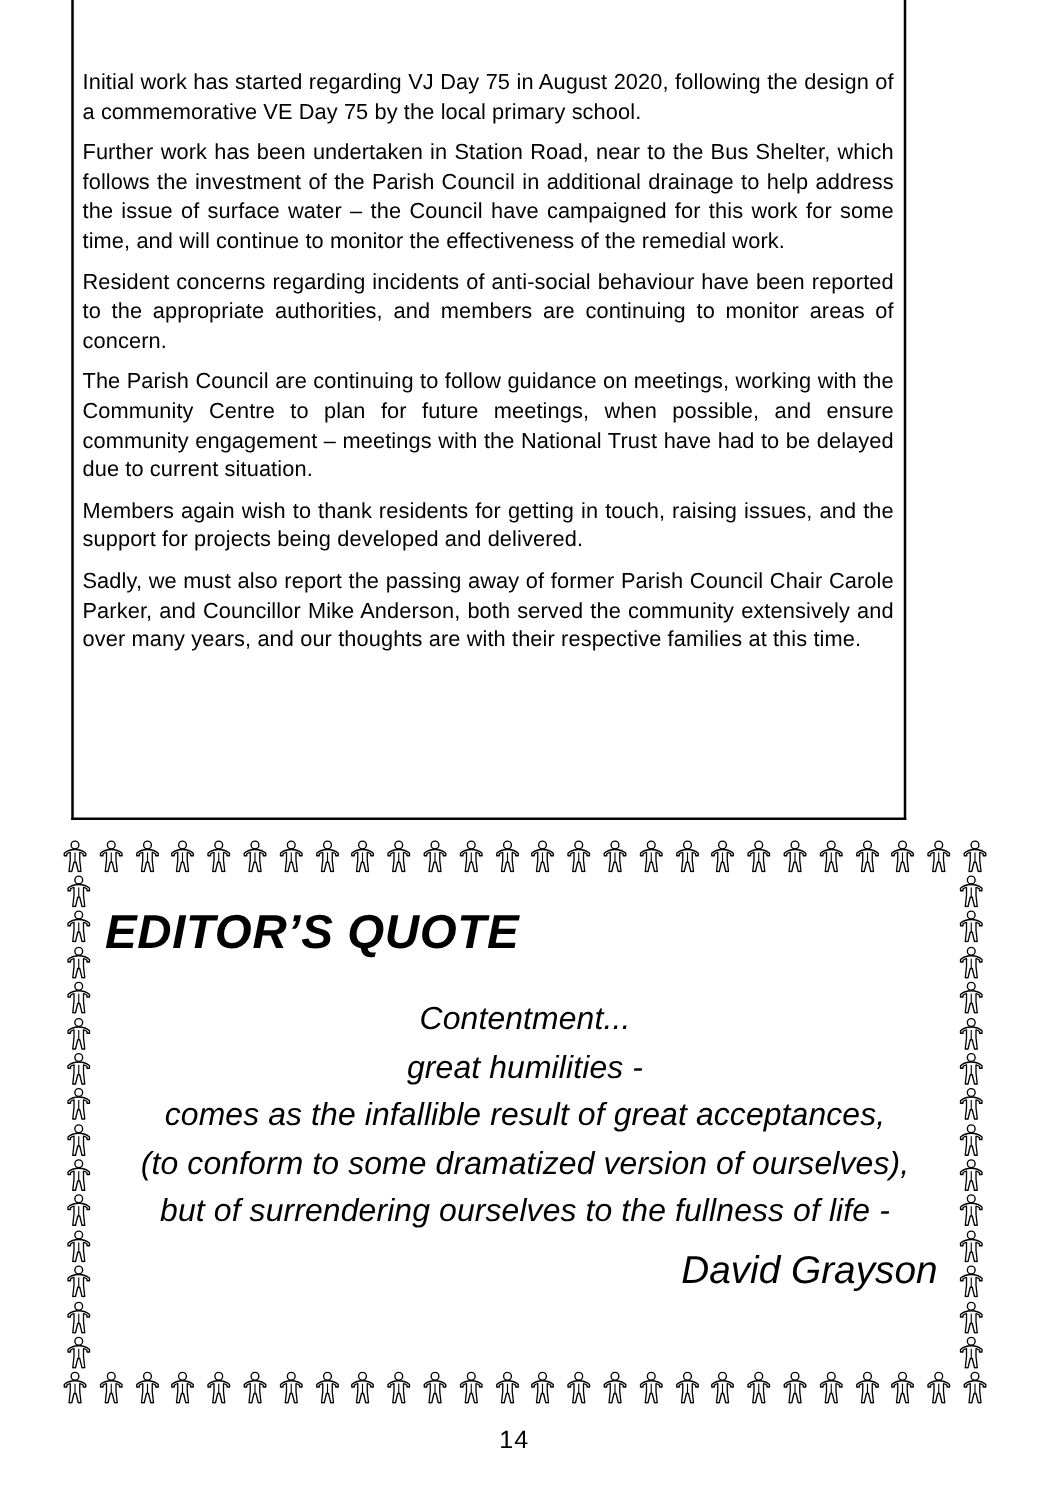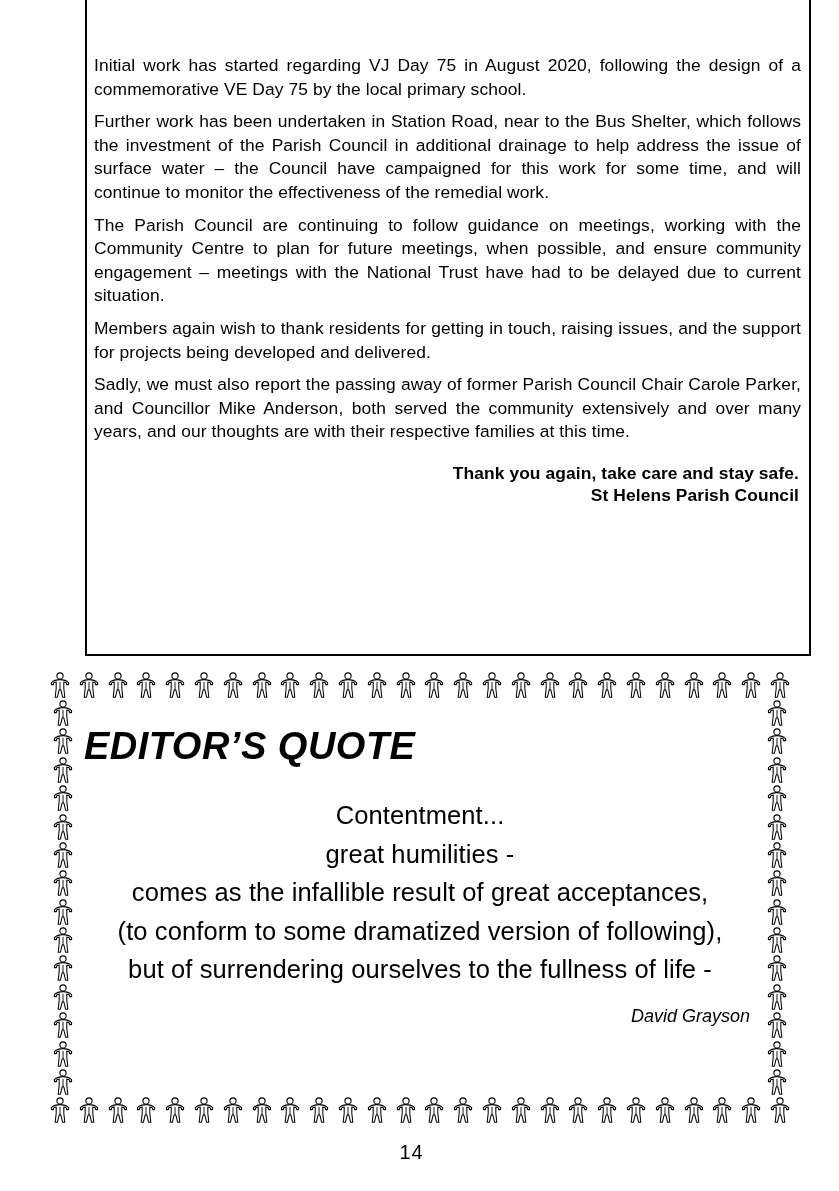--- a/index.html
+++ b/index.html
@@ -14,29 +14,28 @@
     font-family: "Liberation Sans", sans-serif;
     color: #000000;
     overflow: hidden;
   }
 
   
   .report-box {
     position: absolute;
     left: 57px;
     top: 0px;
-    width: 726px;
+    width: 668px;
     height: 656px;
     box-sizing: border-box;
     border-left: 2px solid #000;
     border-right: 2px solid #000;
     border-bottom: 2px solid #000;
     border-top: none;
     padding: 0;
-    margin-left: 28px;
   }
   .report-inner {
     padding: 0 8px 0 7px;
     padding-top: 54px;
   }
   .para {
     font-family: "Liberation Sans", sans-serif;
     font-size: 17.4px;
     line-height: 23.6px;
     text-align: justify;
@@ -118,29 +117,30 @@
     letter-spacing: 0.5px;
     margin: 22px 0 0 0;
     padding-right: 8px;
   }
 
   .quote-lines {
     margin-top: 28px;
   }
   .qline {
     text-align: center;
+    font-style: italic;
     font-size: 25.5px;
     line-height: 38.5px;
     letter-spacing: 0.1px;
     white-space: nowrap;
   }
   .quote-attrib {
     text-align: right;
     font-style: italic;
-    font-size: 18px;
+    font-size: 31px;
     line-height: 34px;
     margin-top: 10px;
     padding-right: 6px;
   }
 
   
   .page-number {
     position: absolute;
     left: 0;
     right: 16px;
@@ -151,28 +151,25 @@
     letter-spacing: 1px;
   }
 </style>
 </head>
 <body>
 
 <div class="report-box">
   <div class="report-inner">
     <p class="para">Initial work has started regarding VJ Day 75 in August 2020, following the design of a commemorative VE Day 75 by the local primary school.</p>
     <p class="para">Further work has been undertaken in Station Road, near to the Bus Shelter, which follows the investment of the Parish Council in additional drainage to help address the issue of surface water – the Council have campaigned for this work for some time, and will continue to monitor the effectiveness of the remedial work.</p>
+    <p class="para">Resident concerns regarding incidents of anti-social behaviour have been reported to the appropriate authorities, and members are continuing to monitor areas of concern.</p>
     <p class="para">The Parish Council are continuing to follow guidance on meetings, working with the Community Centre to plan for future meetings, when possible, and ensure community engagement – meetings with the National Trust have had to be delayed due to current situation.</p>
     <p class="para">Members again wish to thank residents for getting in touch, raising issues, and the support for projects being developed and delivered.</p>
     <p class="para">Sadly, we must also report the passing away of former Parish Council Chair Carole Parker, and Councillor Mike Anderson, both served the community extensively and over many years, and our thoughts are with their respective families at this time.</p>
 
-    <div class="signoff">
-      <span class="signoff-line">Thank you again, take care and stay safe.</span>
-      <span class="signoff-line">St Helens Parish Council</span>
-    </div>
   </div>
 </div>
 
 <div class="quote-box">
 
   <div class="fig-row top">
       <span class="figure">
         <svg viewBox="0 0 20 26" xmlns="http://www.w3.org/2000/svg">
           <circle cx="10" cy="4" r="3.1" fill="none" stroke="#000000" stroke-width="1.1"></circle>
           <path d="M10 7.6 C6.4 7.6 3.1 9.0 1.4 10.6 L1.4 12.6 L3.4 12.6 L3.4 11.2 C4.1 10.6 5.2 10.1 6.2 9.9 L6.2 16.3 L5.2 25.2 L7.4 25.2 L9.2 17.8 L10.8 17.8 L12.6 25.2 L14.8 25.2 L13.8 16.3 L13.8 9.9 C14.8 10.1 15.9 10.6 16.6 11.2 L16.6 12.6 L18.6 12.6 L18.6 10.6 C16.9 9.0 13.6 7.6 10 7.6 Z" fill="none" stroke="#000000" stroke-width="1.05" stroke-linejoin="round"></path>
@@ -740,21 +737,21 @@
       </span>
     </div>
 
   <div class="quote-content">
     <div class="quote-title">EDITOR’S QUOTE</div>
 
     <div class="quote-lines">
       <div class="qline">Contentment...</div>
       <div class="qline">great humilities  -</div>
       <div class="qline">comes as the infallible result of great acceptances,</div>
-      <div class="qline">(to conform to some dramatized version of following),</div>
+      <div class="qline">(to conform to some dramatized version of ourselves),</div>
       <div class="qline">but of surrendering ourselves to the fullness of life  -</div>
     </div>
 
     <div class="quote-attrib">David Grayson</div>
   </div>
 </div>
 
 <div class="page-number">14</div>
 
 </body></html>

